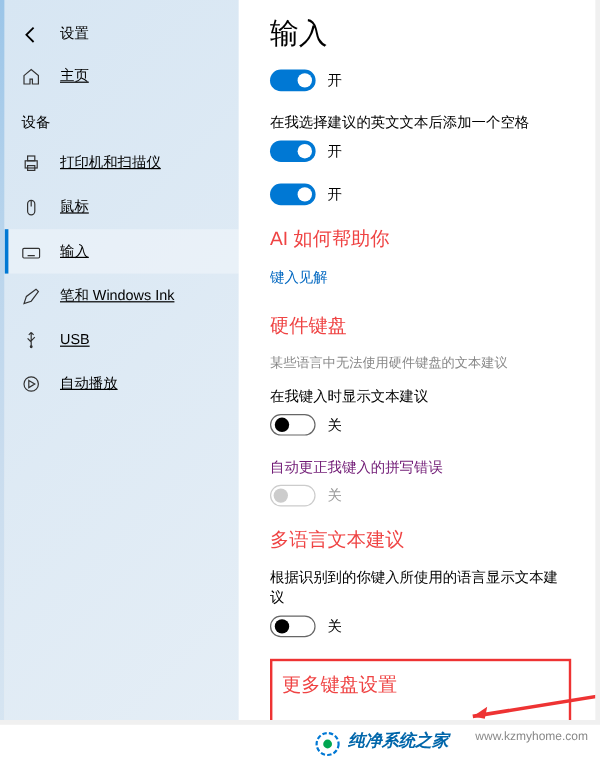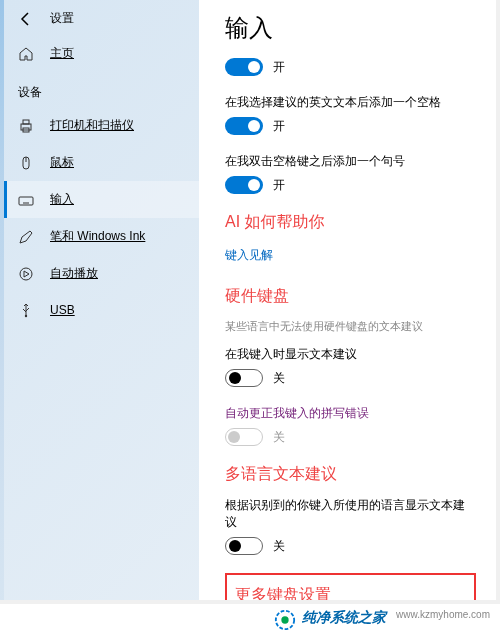--- a/index.html
+++ b/index.html
@@ -2,21 +2,21 @@
 <html><head>
 <meta charset="utf-8">
 <style>
 * { margin: 0; padding: 0; box-sizing: border-box; font-family: "Microsoft YaHei", "Segoe UI", sans-serif; }
 body { width: 500px; height: 636px; background: #f0f0f0; position: relative; overflow: hidden; }
 
 .app-frame { position: absolute; left: 4px; top: 0; width: 492px; height: 632px; background: #fff; display: flex; }
 
 .left-edge { position: absolute; left: 0; top: 0; width: 4px; height: 636px; background: linear-gradient(180deg, #9bc5e8 0%, #b8d4ec 30%, #c9dcee 60%, #d8e6f2 100%); }
 
-.sidebar { width: 195px; background: linear-gradient(135deg, #d7e6f3 0%, #e5eef6 100%); height: 100%; padding-top: 6px; display: flex; flex-direction: column; }
+.sidebar { width: 195px; background: linear-gradient(135deg, #d7e6f3 0%, #e5eef6 100%); height: 100%; padding-top: 16px; display: flex; flex-direction: column; }
 
 .header-row { display: flex; align-items: center; padding: 4px 12px 8px 14px; gap: 16px; }
 .back-btn { width: 16px; height: 16px; display: flex; align-items: center; justify-content: center; cursor: pointer; color: #000; }
 .header-title { font-size: 12px; color: #000; }
 
 .home-row { display: flex; align-items: center; padding: 10px 14px; gap: 16px; cursor: pointer; }
 .home-row svg, .nav-item svg { width: 16px; height: 16px; flex-shrink: 0; color: #323232; }
 .home-label, .nav-label { font-size: 12px; color: #000; text-decoration: underline; }
 
 .search-box { margin: 6px 12px 4px 12px; border: 1px solid #888; background: rgba(255,255,255,0.5); padding: 6px 8px; display: flex; align-items: center; justify-content: space-between; }
@@ -55,21 +55,21 @@
 
 .link { color: #0067c0; font-size: 12px; cursor: pointer; display: inline-block; margin-bottom: 14px; }
 
 .highlight-box { border: 2px solid #e33; padding: 10px 8px 8px 8px; margin-bottom: 12px; position: relative; }
 .red-arrow { position: absolute; right: -30px; top: 48%; width: 120px; height: 30px; pointer-events: none; }
 
 .footer { position: absolute; bottom: 0; left: 0; right: 0; height: 36px; background: #fff; display: flex; align-items: center; justify-content: flex-end; padding: 0 10px; border-top: 4px solid #f0f0f0; }
 .footer-logo { display: flex; gap: 6px; }
 .footer-logo-text { font-size: 14px; font-weight: bold; color: #0066aa; font-style: italic; }
 .footer-logo-icon { width: 22px; height: 22px; }
-.footer-url { font-size: 10px; color: #888; margin-left: 4px; }
+.footer-url { font-size: 10px; color: #888; margin-left: 16px; }
 </style>
 </head>
 <body>
 
 <div class="left-edge"></div>
 <div class="app-frame">
 
 <div class="sidebar">
   <div class="header-row">
     <div class="back-btn">
@@ -117,32 +117,32 @@
       <span class="nav-label">输入</span>
     </div>
     <div class="nav-item">
       <svg viewBox="0 0 16 16">
             <path d="M2 14 L4 8 L12 2 L14 4 L8 12 Z" stroke="currentColor" fill="none"></path>
           </svg>
       <span class="nav-label">笔和 Windows Ink</span>
     </div>
     <div class="nav-item">
       <svg viewBox="0 0 16 16">
+            <path d="M8 2 L8 14 M8 2 L6 4 M8 2 L10 4 M5 7 L8 10 M11 6 L8 9" stroke="currentColor" fill="none"></path>
+            <circle cx="8" cy="14" r="1.2" fill="currentColor"></circle>
+          </svg>
+      <span class="nav-label">USB</span>
+    </div>
+    <div class="nav-item">
+      <svg viewBox="0 0 16 16">
             <circle cx="8" cy="8" r="6" stroke="currentColor" fill="none"></circle>
             <path d="M6 5 L11 8 L6 11 Z" stroke="currentColor" fill="none"></path>
           </svg>
       <span class="nav-label">自动播放</span>
     </div>
-    <div class="nav-item">
-      <svg viewBox="0 0 16 16">
-            <path d="M8 2 L8 14 M8 2 L6 4 M8 2 L10 4 M5 7 L8 10 M11 6 L8 9" stroke="currentColor" fill="none"></path>
-            <circle cx="8" cy="14" r="1.2" fill="currentColor"></circle>
-          </svg>
-      <span class="nav-label">USB</span>
-    </div>
   </div>
 </div>
 
 <div class="main">
   <h1>输入</h1>
 
   <div class="setting-block">
     <div class="toggle">
       <div class="toggle-switch on">
             <div class="toggle-knob"></div>
@@ -155,21 +155,20 @@
     <div class="setting-label">在我选择建议的英文文本后添加一个空格</div>
     <div class="toggle">
       <div class="toggle-switch on">
             <div class="toggle-knob"></div>
           </div>
       <span class="toggle-state">开</span>
     </div>
   </div>
 
   <div class="setting-block">
-    <div class="setting-label">在我双击空格键之后添加一个句号</div>
     <div class="toggle">
       <div class="toggle-switch on">
             <div class="toggle-knob"></div>
           </div>
       <span class="toggle-state">开</span>
     </div>
   </div>
 
   <div class="section-title">AI 如何帮助你</div>
   <span class="link">键入见解</span>

